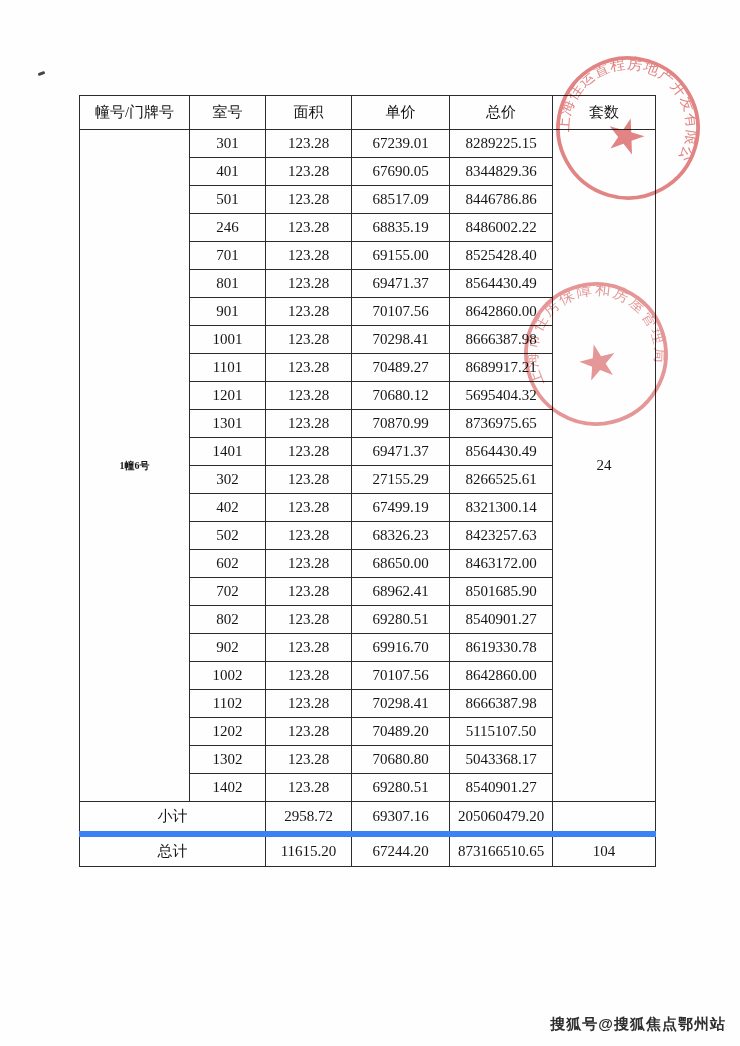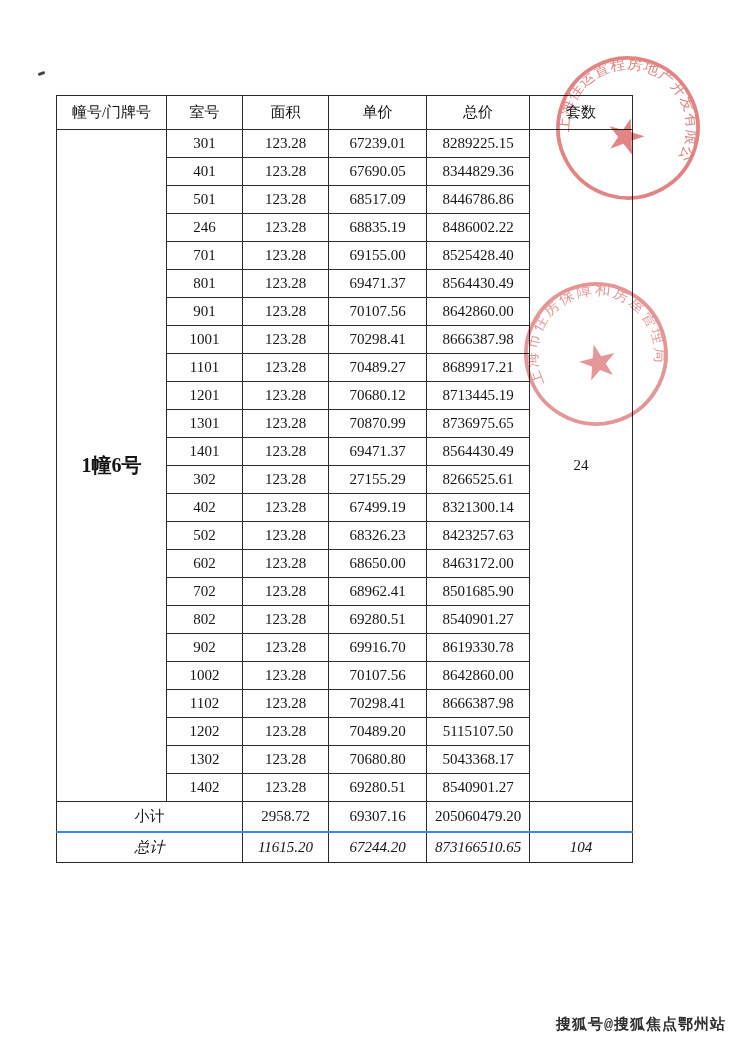--- a/index.html
+++ b/index.html
@@ -9,57 +9,57 @@
     font-family:"Liberation Serif", serif;
     color:#151515;
     position:relative;
     overflow:hidden;
   }
   .page{position:absolute;inset:0;background:#fefefe;}
   
   table.price-table{
     border-collapse:collapse;
     position:absolute;
-    left:56px;top:95px;
+    left:79px;top:95px;
     width:576px;
     table-layout:fixed;
   }
   .price-table td,.price-table th{
     border:1px solid #2b2b2b;
     font-size:15px;
     font-weight:normal;
     text-align:center;
     vertical-align:middle;
     padding:0 2px;
     height:27px;
     white-space:nowrap;
     overflow:hidden;
   }
   .price-table th{height:33px;}
-  .price-table td.building{font-weight:bold;font-size:20px;}
+  .price-table td.building{font-weight:bold;font-size:10px;}
   .price-table tr.row-subtotal td{height:29px;font-family:Liberation Serif, serif;}
-  .price-table tr.row-grandtotal td{height:29px;border-top:2px solid #3b82f6;font-style:italic;}
+  .price-table tr.row-grandtotal td{height:29px;border-top:6px solid #3b82f6;}
   
   .stamp{
     position:absolute;
     pointer-events:none;
     mix-blend-mode:multiply;
     transform-origin:50% 50%;
   }
   .stamp1{left:552px;top:52px;color:#dd6a6a;opacity:.82;transform:rotate(16deg);}
   .stamp2{left:520px;top:278px;color:#e07d7d;opacity:.8;transform:rotate(-14deg);}
   
   .watermark{
     position:absolute;
     right:14px;bottom:12px;
     font-size:15px;
     font-weight:600;
     letter-spacing:1px;
     color:#2e2e2e;
-    font-family:Liberation Mono, monospace;
+    font-family:Liberation Sans, sans-serif;
   }
   .artifact{
     position:absolute;left:38px;top:72px;
     width:7px;height:3px;background:#444;border-radius:1px;
     transform:rotate(-20deg);
   }
 </style>
 </head>
 <body>
 
@@ -138,21 +138,21 @@
     <tr>
       <td>1101</td>
       <td>123.28</td>
       <td>70489.27</td>
       <td>8689917.21</td>
     </tr>
     <tr>
       <td>1201</td>
       <td>123.28</td>
       <td>70680.12</td>
-      <td>8713445.19</td>
+      <td>5695404.32</td>
     </tr>
     <tr>
       <td>1301</td>
       <td>123.28</td>
       <td>70870.99</td>
       <td>8736975.65</td>
     </tr>
     <tr>
       <td>1401</td>
       <td>123.28</td>

